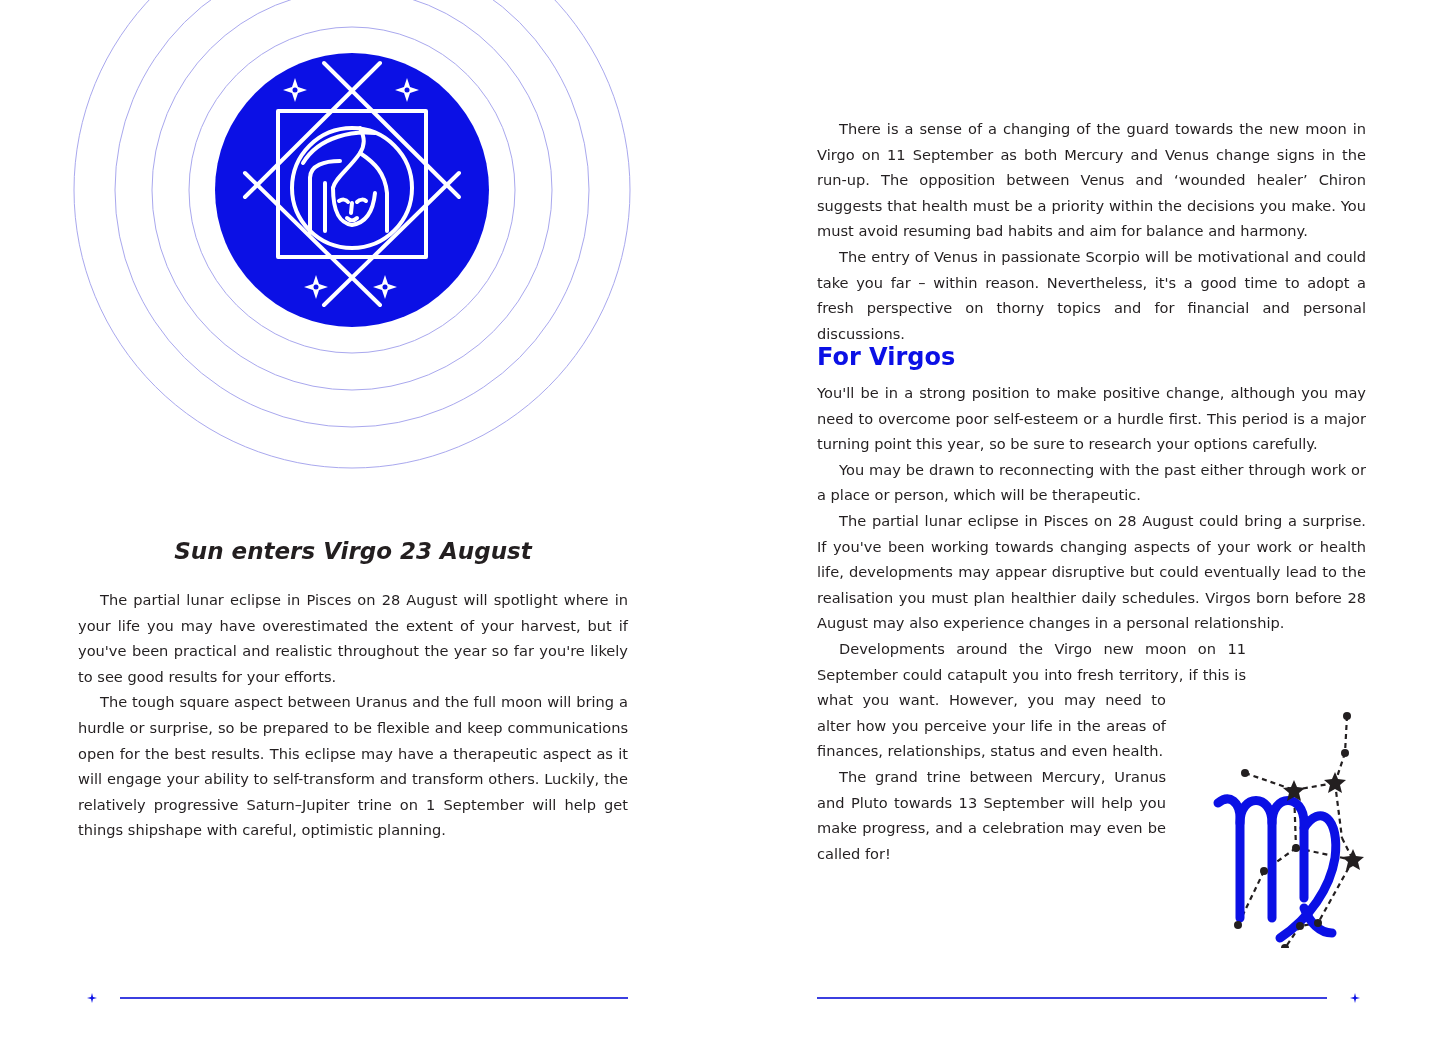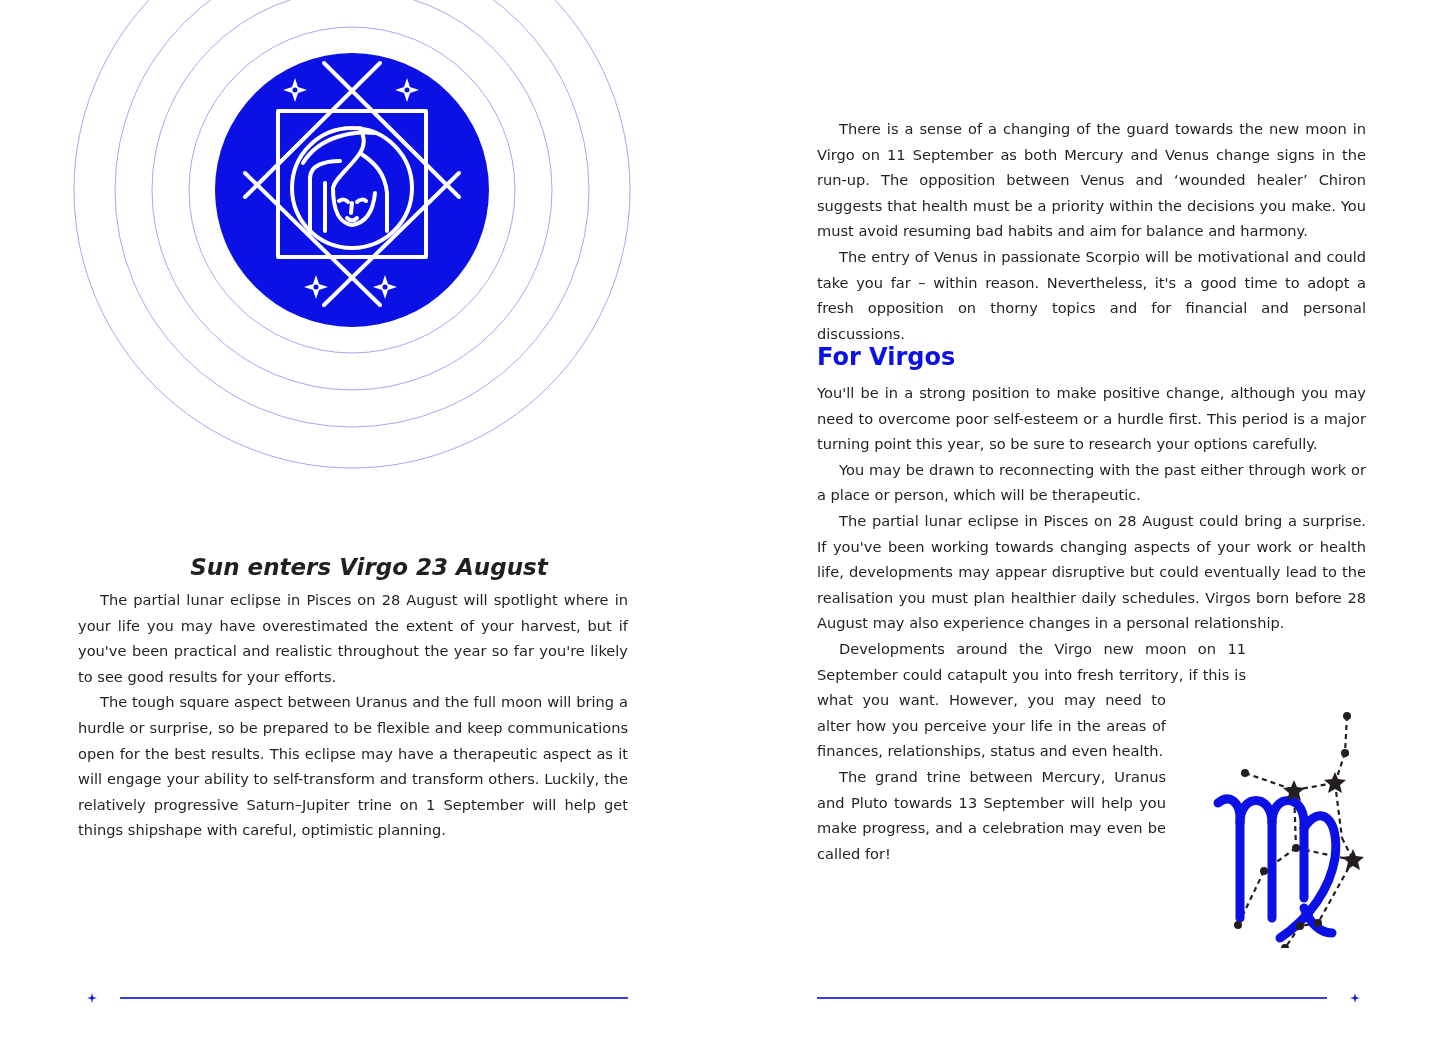--- a/index.html
+++ b/index.html
@@ -11,21 +11,21 @@
     .page-right { left: 722px; width: 723px; }
 
     .rings { position: absolute; left: 0; top: 0; width: 722px; height: 560px; }
     .emblem { position: absolute; left: 215px; top: 53px; width: 274px; height: 274px; }
 
     .chapter-title { position: absolute; left: 78px; width: 550px; top: 368px; text-align: center;
       font-family: "DejaVu Sans", sans-serif; font-weight: bold; font-size: 58px; line-height: 66px;
       letter-spacing: -0.5px; color: #231f20; margin: 0; }
 
     .subtitle { position: absolute; left: 78px; width: 550px; top: 538px; text-align: center;
-      font-family: "DejaVu Sans", sans-serif; font-style: italic; font-size: 23px; color: #231f20; margin: 16px; }
+      font-family: "DejaVu Sans", sans-serif; font-style: italic; font-size: 23px; color: #231f20; margin: 0; }
 
     .body-text { position: absolute; font-family: "DejaVu Sans", sans-serif; font-size: 14.6px;
       line-height: 25.6px; text-align: justify; color: #231f20; }
     .body-text p { margin: 0; text-indent: 22px; }
     .body-text p.first { text-indent: 0; }
 
     .left-text { left: 78px; top: 587px; width: 550px; }
     .right-top { left: 95px; top: 116px; width: 549px; }
     .section-heading { position: absolute; left: 95px; top: 343px; margin: 0;
       font-family: "DejaVu Sans", sans-serif; font-weight: bold; font-size: 24px; color: #0b10e5; }
@@ -115,21 +115,21 @@
         <path d="M14 9 L 15 13 L 19 14 L 15 15 L 14 19 L 13 15 L 9 14 L 13 13 Z" fill="#0b10e5"></path>
       </svg>
       <div class="rule"></div>
     </div>
   </div>
 
   <div class="page page-right">
 
     <div class="body-text right-top">
       <p>There is a sense of a changing of the guard towards the new moon in Virgo on 11 September as both Mercury and Venus change signs in the run-up. The opposition between Venus and ‘wounded healer’ Chiron suggests that health must be a priority within the decisions you make. You must avoid resuming bad habits and aim for balance and harmony.</p>
-      <p>The entry of Venus in passionate Scorpio will be motivational and could take you far – within reason. Nevertheless, it's a good time to adopt a fresh opposition on thorny topics and for financial and personal discussions.</p>
+      <p>The entry of Venus in passionate Scorpio will be motivational and could take you far – within reason. Nevertheless, it's a good time to adopt a fresh perspective on thorny topics and for financial and personal discussions.</p>
     </div>
 
     <h3 class="section-heading">For Virgos</h3>
 
     <div class="body-text right-section">
       <p class="first">You'll be in a strong position to make positive change, although you may need to overcome poor self-esteem or a hurdle first. This period is a major turning point this year, so be sure to research your options carefully.</p>
       <p>You may be drawn to reconnecting with the past either through work or a place or person, which will be therapeutic.</p>
       <p>The partial lunar eclipse in Pisces on 28 August could bring a surprise. If you've been working towards changing aspects of your work or health life, developments may appear disruptive but could eventually lead to the realisation you must plan healthier daily schedules. Virgos born before 28 August may also experience changes in a personal relationship.</p>
       <div class="wrap-shape"></div>
       <p>Developments around the Virgo new moon on 11 September could catapult you into fresh territory, if this is what you want. However, you may need to alter how you perceive your life in the areas of finances, relationships, status and even health.</p>

